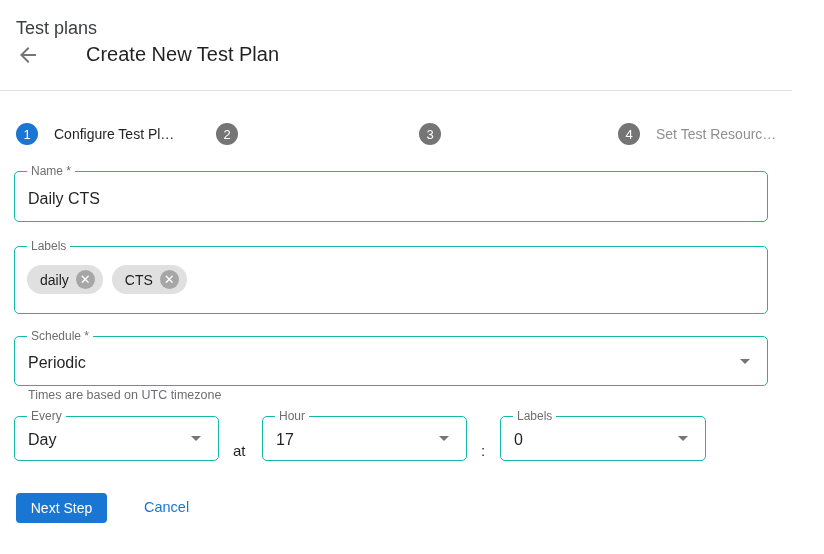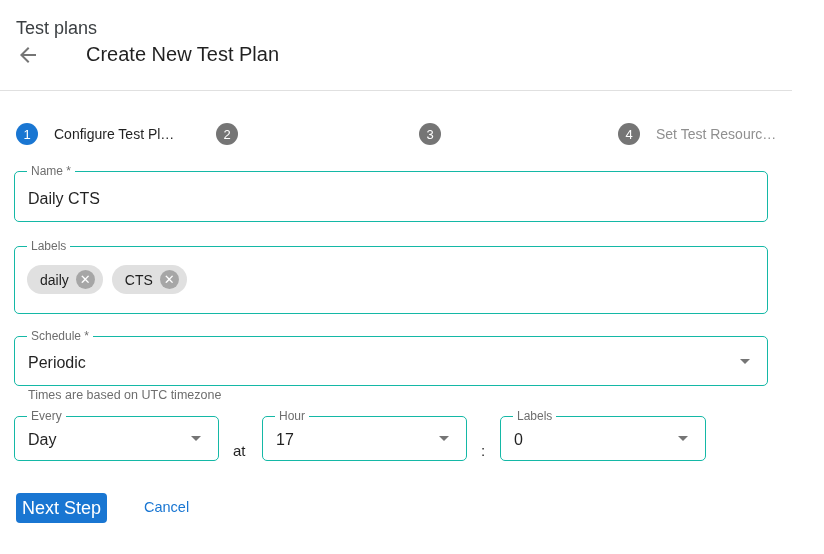--- a/index.html
+++ b/index.html
@@ -77,21 +77,21 @@
   }
   .helper-text {
     position: absolute; left: 28px; top: 388px; font-size: 12.5px; color: #6e6e6e;
   }
   .inline-word { position: absolute; font-size: 15px; color: rgba(0,0,0,0.87); }
 
   
   .next-btn {
     position: absolute; left: 16px; top: 493px; width: 91px; height: 30px;
     background: #1976d2; color: #fff; border: none; border-radius: 4px;
-    font-family: "Liberation Sans", sans-serif; font-size: 18px; cursor: pointer;
+    font-family: "Liberation Sans", sans-serif; font-size: 14px; cursor: pointer;
     display: flex; align-items: center; justify-content: center;
   }
   .cancel-btn {
     position: absolute; left: 144px; top: 499px; font-size: 14.5px; color: #1976d2;
     background: none; border: none; font-family: "Liberation Sans", sans-serif; cursor: pointer;
   }
 </style>
 </head>
 <body>
 

